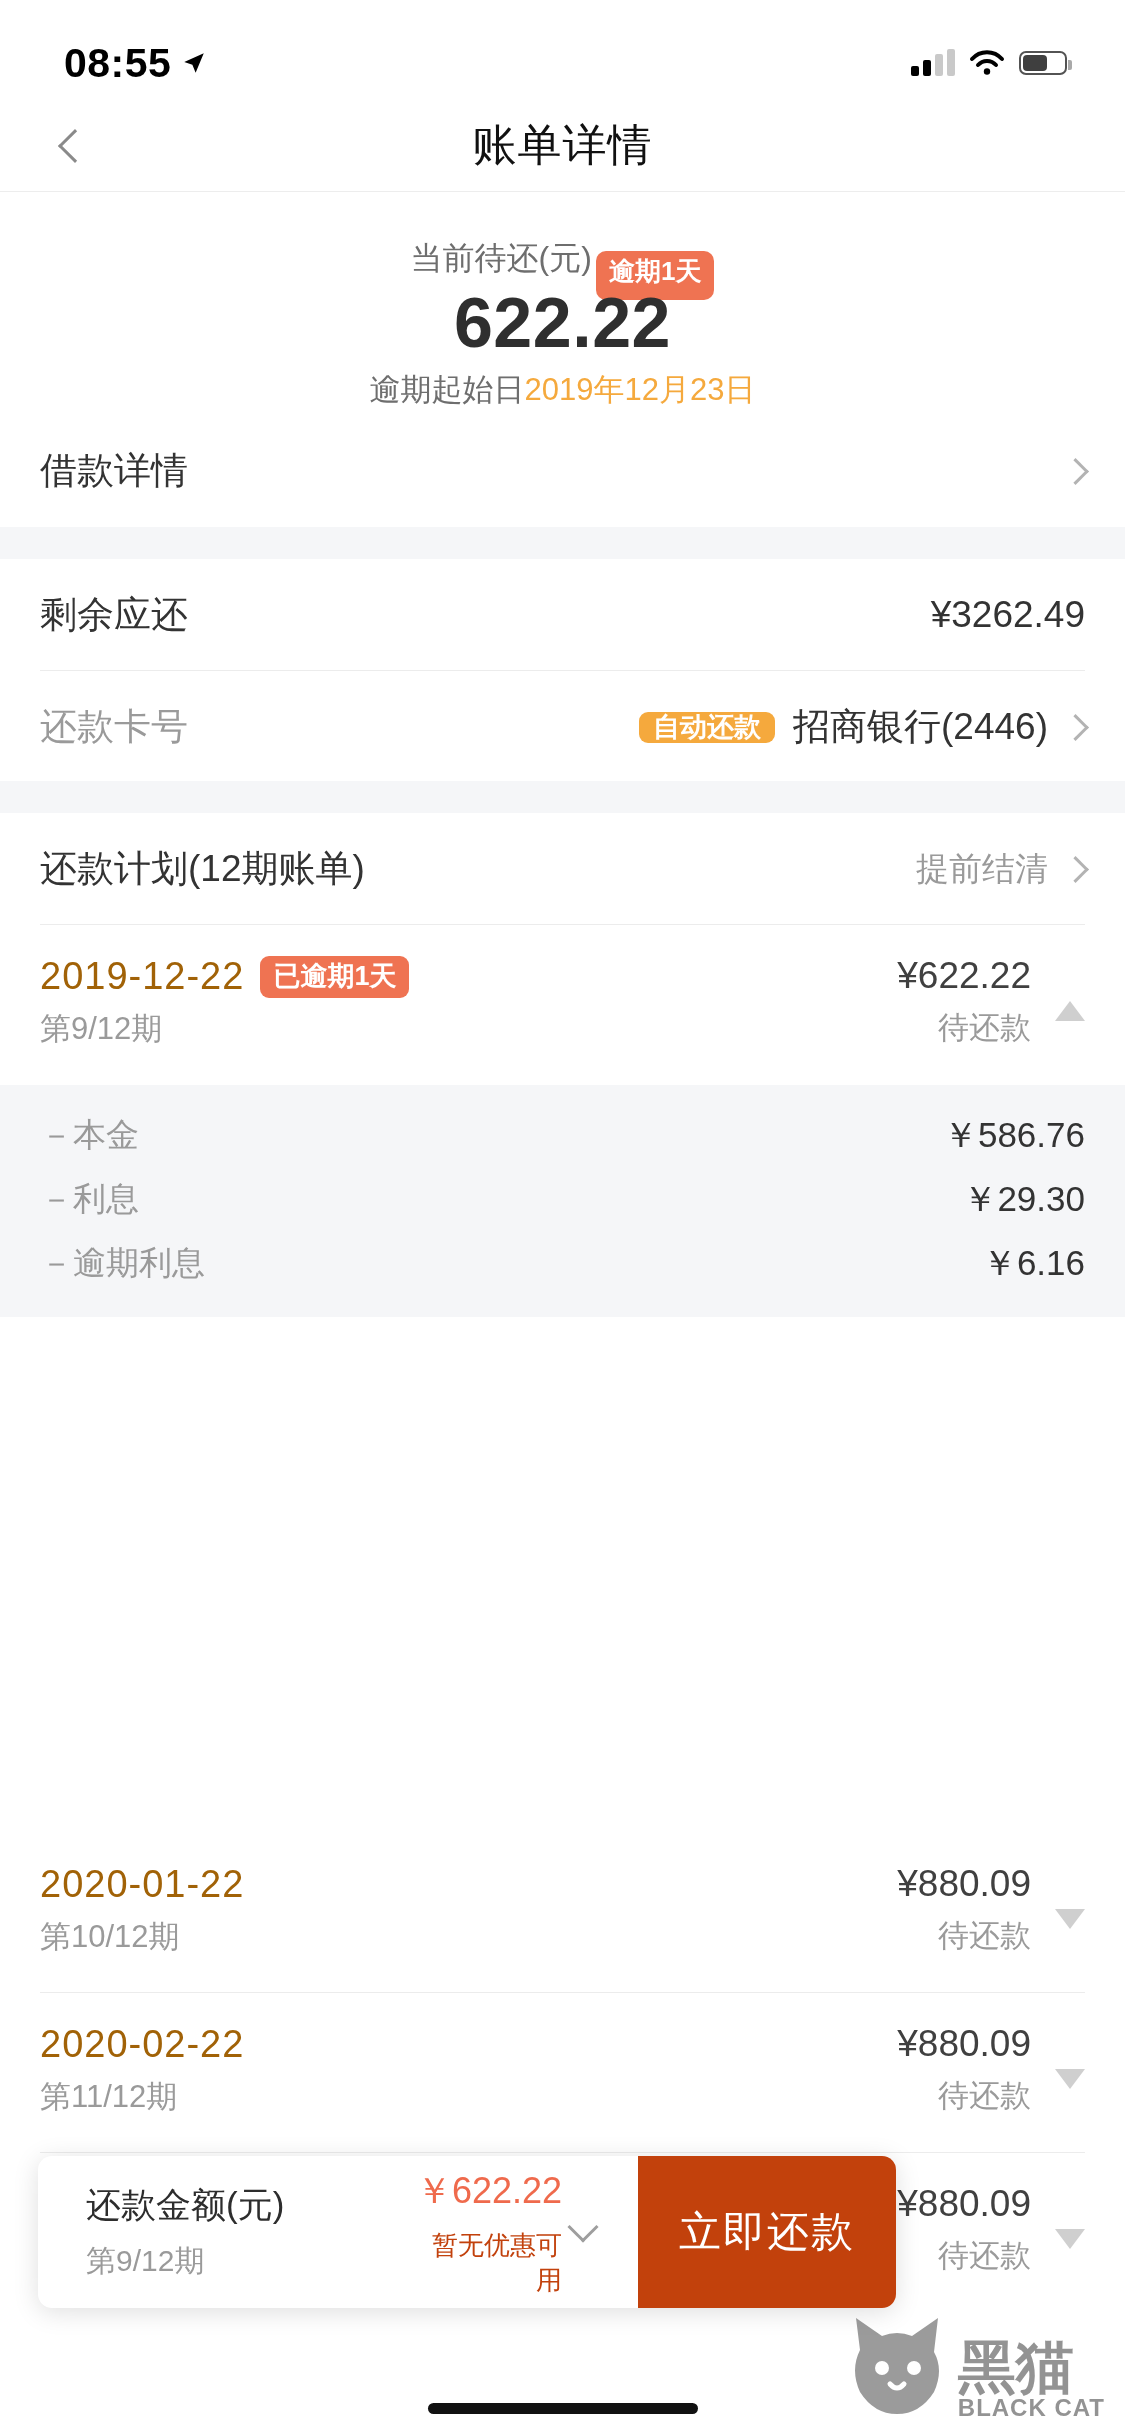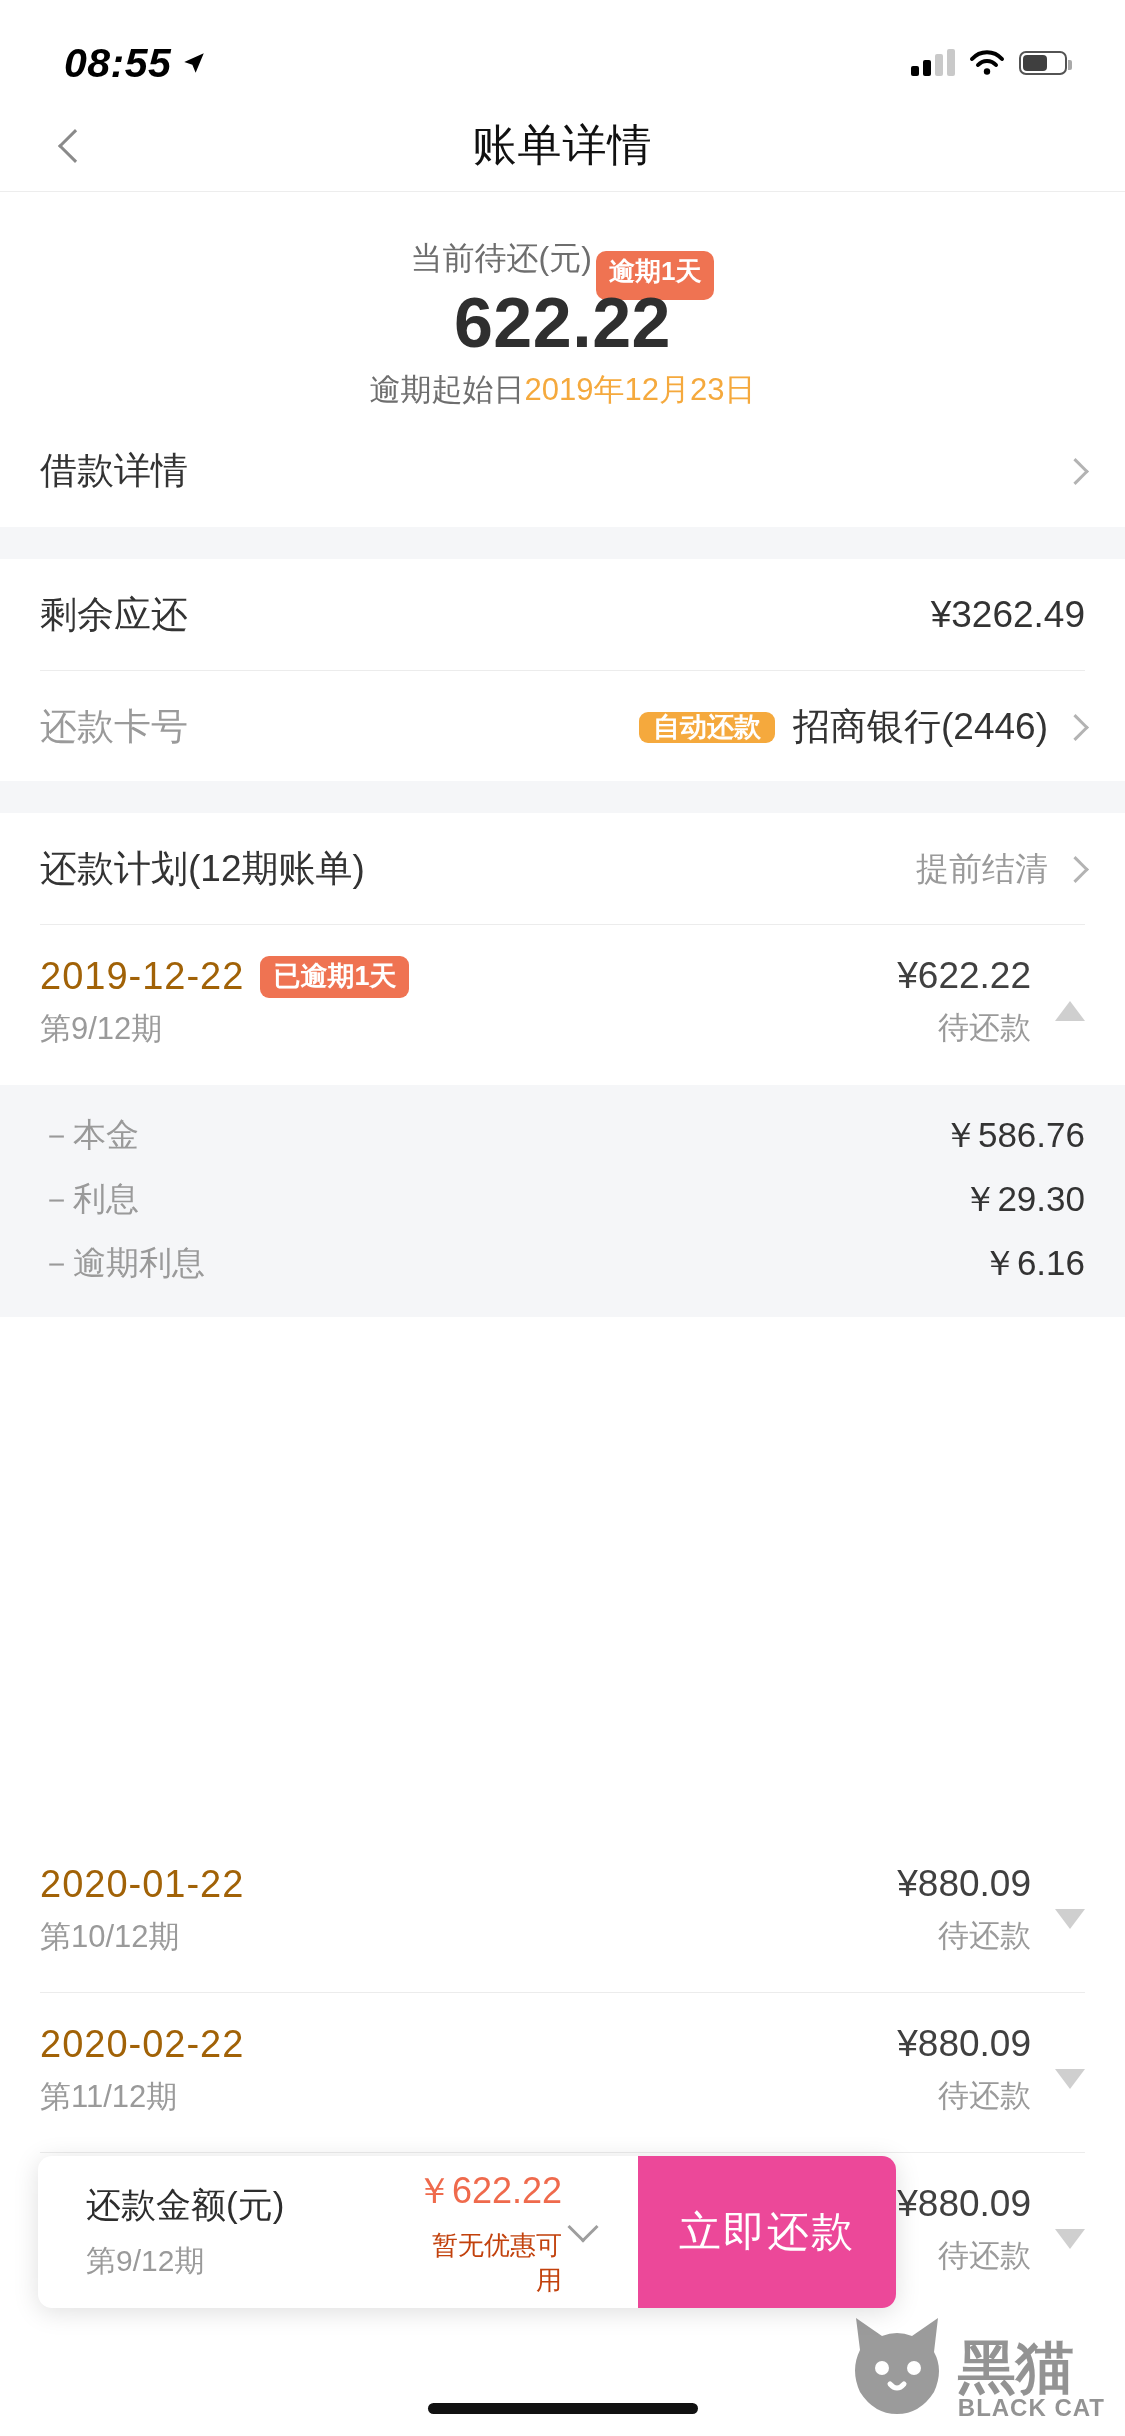--- a/index.html
+++ b/index.html
@@ -9,21 +9,20 @@
     font-family: "Liberation Sans", "DejaVu Sans", sans-serif;
     overflow: hidden;
   }
   #screen { position: relative; width: 1125px; height: 2436px; background: #fff; }
 
   
   .statusbar {
     position: absolute; top: 0; left: 0; width: 1125px; height: 100px;
     display: flex; justify-content: space-between;
     padding: 26px 58px 0 64px;
-    font-style: italic;
   }
   .sb-left { display: flex; align-items: center; gap: 10px; }
   .sb-time { font-size: 41px; font-weight: 600; color: #000; letter-spacing: 0.5px; }
   .sb-loc { width: 26px; height: 26px; }
   .sb-right { display: flex; align-items: center; gap: 14px; }
   .bars { display: flex; align-items: flex-end; gap: 4px; height: 26px; }
   .bars i { display: block; width: 8px; background: #000; border-radius: 2px; }
   .bars i:nth-child(1) { height: 10px; }
   .bars i:nth-child(2) { height: 16px; }
   .bars i:nth-child(3) { height: 22px; background: #c9c9c9; }
@@ -138,21 +137,21 @@
   .pay-title { font-size: 35px; color: #2d2d2d; }
   .pay-term { font-size: 30px; color: #9a9a9a; }
   .pay-col-mid { display: flex; flex-direction: column; gap: 12px; align-items: center;
                  flex: 1; }
   .pay-amount { font-size: 36px; color: #ef6a4c; }
   .pay-coupon { font-size: 26px; color: #c2410c; text-align: right; }
   .pay-chev { width: 22px; height: 22px; border-right: 3px solid #9e9e9e;
               border-bottom: 3px solid #9e9e9e; transform: rotate(45deg);
               margin: 0 44px 10px 10px; }
   .pay-btn {
-    width: 290px; background: #ec4899; color: #fff; font-size: 42px;
+    width: 290px; background: #c2410c; color: #fff; font-size: 42px;
     display: flex; align-items: center; justify-content: center; letter-spacing: 2px;
   }
 
   
   .watermark {
     position: absolute; right: 20px; bottom: 14px; width: 290px; height: 120px;
     opacity: .55; display: flex; align-items: flex-end; justify-content: flex-end;
   }
   .wm-text { font-size: 58px; font-weight: 700; color: #3b3b3b; line-height: .95; }
   .wm-sub { font-size: 24px; font-weight: 700; color: #3b3b3b; letter-spacing: 1px; }

